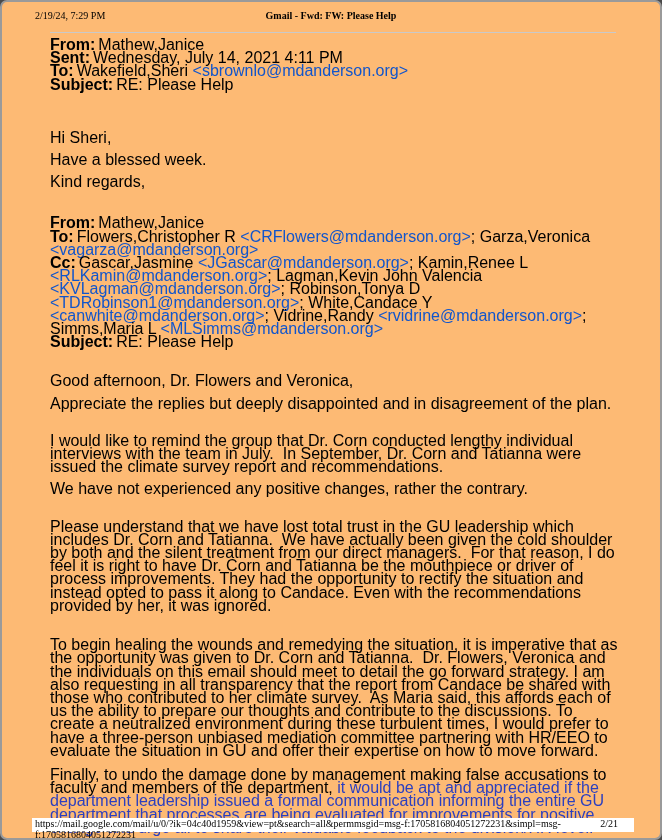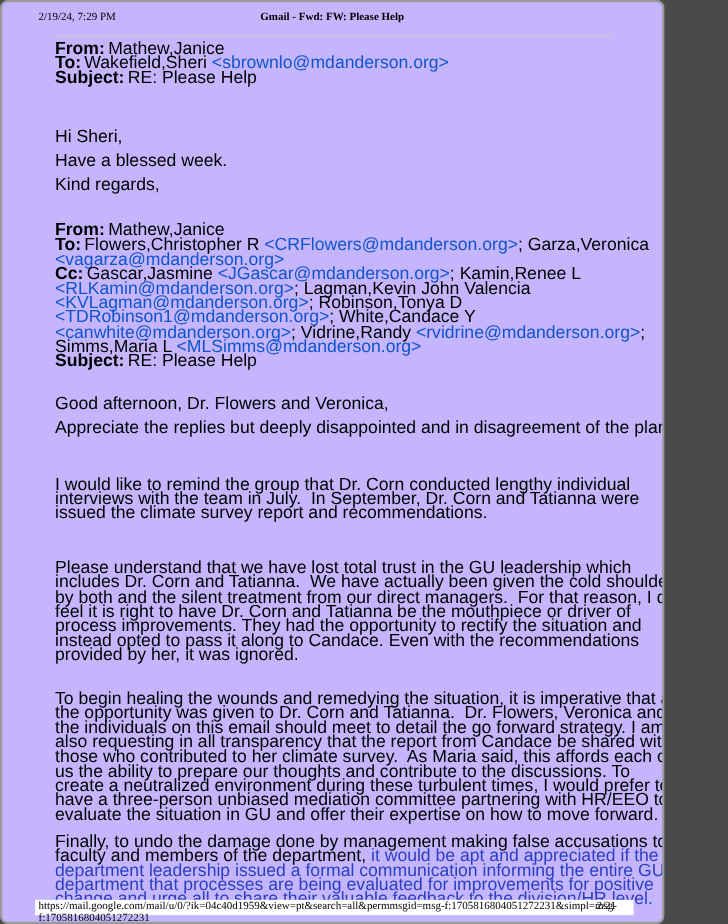--- a/index.html
+++ b/index.html
@@ -1,19 +1,19 @@
 <!DOCTYPE html>
 <html><head>
 <meta charset="utf-8">
 <style>
   html,body{margin:0;padding:0;}
   body{background:#4a4a4a;font-family:"Liberation Sans",sans-serif;}
   .page{
     position:relative;box-sizing:border-box;
-    width:604px;height:840px;background:#c4b5fd;
+    width:662px;height:840px;background:#fdba74;
     border:2px solid #9a9a9a;border-radius:7px;overflow:hidden;
   }
   
   .print-header{
     position:absolute;top:8px;left:30px;right:30px;
     font-family:"Liberation Serif",serif;font-size:10px;color:#000;
   }
   .ph-date{position:absolute;left:3px;top:0;}
   .ph-title{position:absolute;left:0;right:0;text-align:center;top:0;font-weight:bold;}
   .header-rule{
@@ -33,41 +33,42 @@
   }
   .email-block{margin:0;}
   .email-block + .email-block{margin-top:28px;}
   .hline{white-space:pre-wrap;}
   .hl-label{font-weight:bold;margin-right:3px;}
   .para{white-space:pre-wrap;}
   .gap-first{margin-top:40px;}
   .gap-s{margin-top:9px;}
   .gap-m{margin-top:11px;}
   .gap-l{margin-top:26px;}
-  .gap-xl{margin-top:37px;}
+  .gap-xl{margin-top:24px;}
   .link{color:#1155cc;}
   .blue-text{color:#2b3fc0;}
 </style>
 </head>
 <body>
 
 <div class="page">
 
   <div class="print-header">
     <span class="ph-date">2/19/24, 7:29 PM</span>
     <span class="ph-title">Gmail - Fwd: FW: Please Help</span>
   </div>
 
   <div class="header-rule"></div>
 
   <div class="content" id="emails">
   <div class="email-block">
     <div class="headers">
   <div class="hline"><span class="hl-label">From:</span><span class="hl-segments"><span>Mathew,Janice</span></span></div>
 
+  <div class="hline"><span class="hl-label">Sent:</span><span class="hl-segments"><span>Wednesday, July 14, 2021 4:11 PM</span></span></div>
 
   <div class="hline"><span class="hl-label">To:</span><span class="hl-segments"><span>Wakefield,Sheri </span><span class="link">&lt;sbrownlo@mdanderson.org&gt;</span></span></div>
 
   <div class="hline"><span class="hl-label">Subject:</span><span class="hl-segments"><span>RE: Please Help</span></span></div>
 </div>
     <div class="body">
           <div class="para gap-first"><span>Hi Sheri,</span></div>
           <div class="para gap-s"><span>Have a blessed week.</span></div>
           <div class="para gap-s"><span>Kind regards,</span></div>
         </div>
@@ -81,20 +82,21 @@
   <div class="hline"><span class="hl-label">To:</span><span class="hl-segments"><span>Flowers,Christopher R </span><span class="link">&lt;CRFlowers@mdanderson.org&gt;</span><span>; Garza,Veronica </span><span class="link">&lt;vagarza@mdanderson.org&gt;</span></span></div>
 
   <div class="hline"><span class="hl-label">Cc:</span><span class="hl-segments"><span>Gascar,Jasmine </span><span class="link">&lt;JGascar@mdanderson.org&gt;</span><span>; Kamin,Renee L </span><span class="link">&lt;RLKamin@mdanderson.org&gt;</span><span>; Lagman,Kevin John Valencia </span><span class="link">&lt;KVLagman@mdanderson.org&gt;</span><span>; Robinson,Tonya D </span><span class="link">&lt;TDRobinson1@mdanderson.org&gt;</span><span>; White,Candace Y </span><span class="link">&lt;canwhite@mdanderson.org&gt;</span><span>; Vidrine,Randy </span><span class="link">&lt;rvidrine@mdanderson.org&gt;</span><span>; Simms,Maria L </span><span class="link">&lt;MLSimms@mdanderson.org&gt;</span></span></div>
 
   <div class="hline"><span class="hl-label">Subject:</span><span class="hl-segments"><span>RE: Please Help</span></span></div>
 </div>
     <div class="body">
           <div class="para gap-l"><span>Good afternoon, Dr. Flowers and Veronica,</span></div>
           <div class="para gap-s"><span>Appreciate the replies but deeply disappointed and in disagreement of the plan.</span></div>
           <div class="para gap-xl"><span>I would like to remind the group that Dr. Corn conducted lengthy individual interviews with the team in July.  In September, Dr. Corn and Tatianna were issued the climate survey report and recommendations.</span></div>
+          <div class="para gap-s"><span>We have not experienced any positive changes, rather the contrary.</span></div>
           <div class="para gap-xl"><span>Please understand that we have lost total trust in the GU leadership which includes Dr. Corn and Tatianna.  We have actually been given the cold shoulder by both and the silent treatment from our direct managers.  For that reason, I do feel it is right to have Dr. Corn and Tatianna be the mouthpiece or driver of process improvements. They had the opportunity to rectify the situation and instead opted to pass it along to Candace. Even with the recommendations provided by her, it was ignored.</span></div>
           <div class="para gap-l"><span>To begin healing the wounds and remedying the situation, it is imperative that as the opportunity was given to Dr. Corn and Tatianna.  Dr. Flowers, Veronica and the individuals on this email should meet to detail the go forward strategy. I am also requesting in all transparency that the report from Candace be shared with those who contributed to her climate survey.  As Maria said, this affords each of us the ability to prepare our thoughts and contribute to the discussions. To create a neutralized environment during these turbulent times, I would prefer to have a three-person unbiased mediation committee partnering with HR/EEO to evaluate the situation in GU and offer their expertise on how to move forward.</span></div>
           <div class="para gap-m"><span>Finally, to undo the damage done by management making false accusations to faculty and members of the department,</span><span class="blue-text"> it would be apt and appreciated if the department leadership issued a formal communication informing the entire GU department that processes are being evaluated for improvements for positive change and urge all to share their valuable feedback to the division/HR level.</span></div>
         </div>
   </div>
 </div>
 
   <div class="print-footer">
     <span class="pf-url">https://mail.google.com/mail/u/0/?ik=04c40d1959&amp;view=pt&amp;search=all&amp;permmsgid=msg-f:1705816804051272231&amp;simpl=msg-f:1705816804051272231</span>
     <span class="pf-page">2/21</span>

